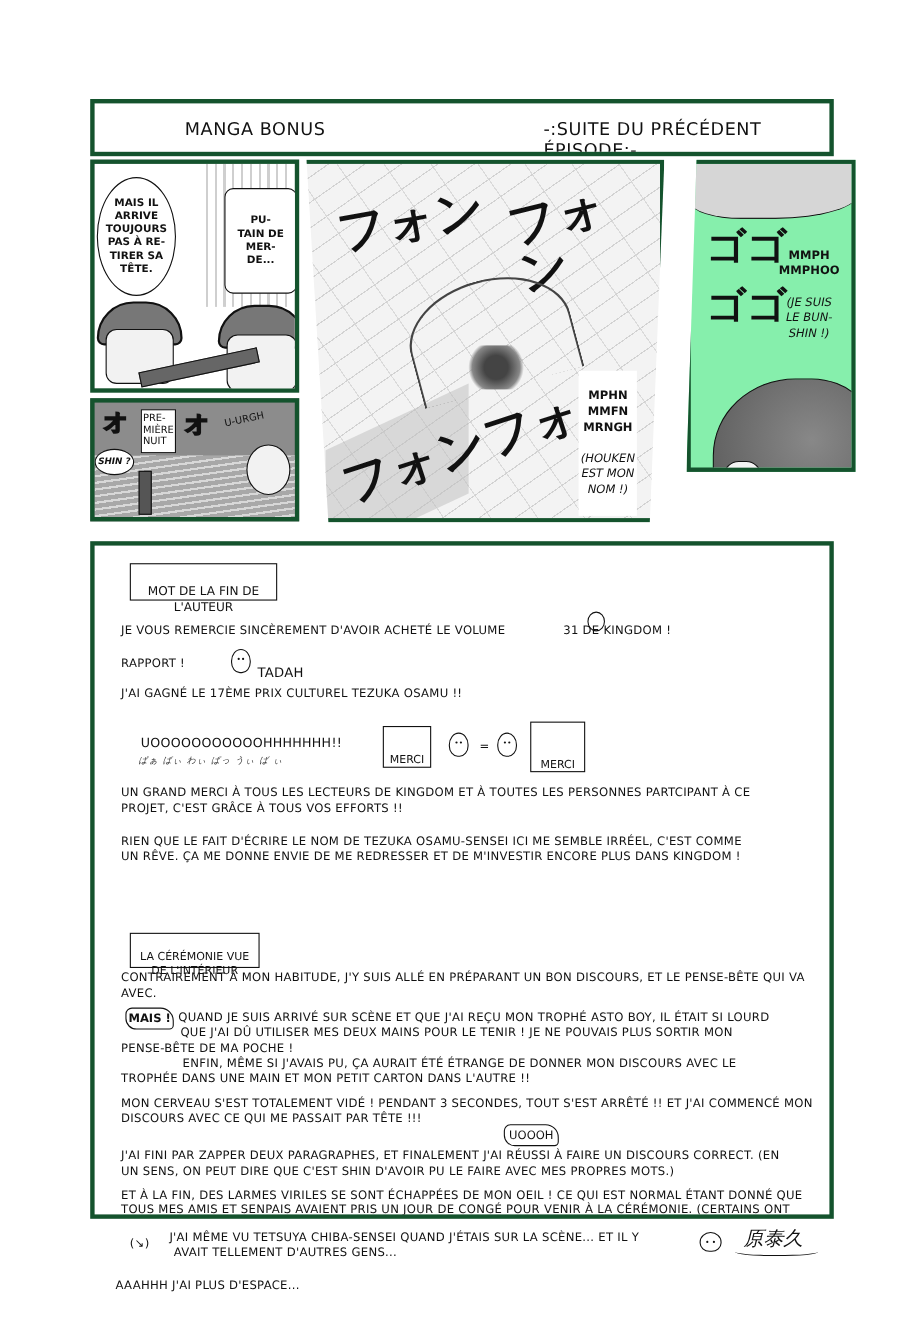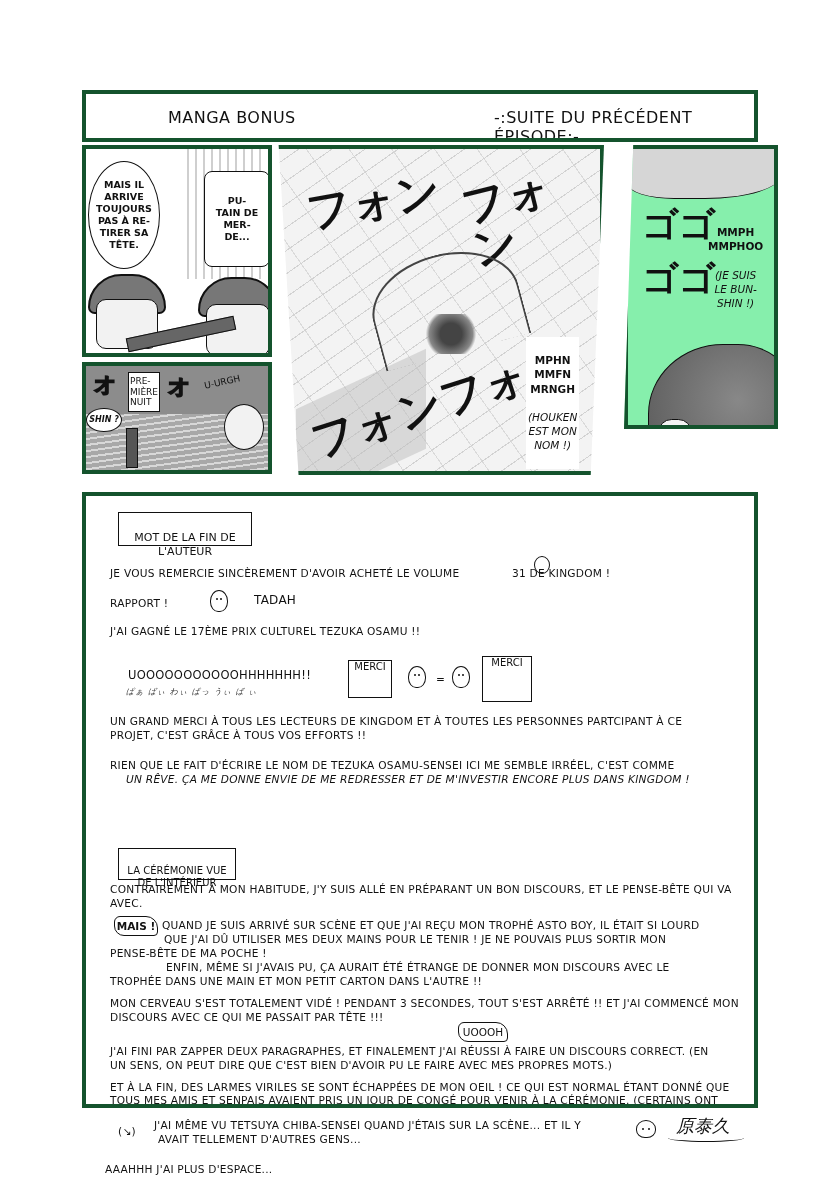--- a/index.html
+++ b/index.html
@@ -44,21 +44,21 @@
 
     .helmet { position: absolute; background: #777; border: 2px solid #111; border-radius: 40px 40px 8px 8px; }
     .face { position: absolute; background: #f2f2f2; border: 1.5px solid #111; border-radius: 10px; }
 
     
     #text-frame { left: 82px; top: 492px; width: 676px; height: 616px; }
     .t { position: absolute; font-size: 10.6px; letter-spacing: 0.25px; line-height: 14px; white-space: nowrap; }
     .section-box { position: absolute; border: 1.5px solid #111; background: #fff; text-align: center;
                    font-size: 11px; line-height: 14px; white-space: pre-line; padding-top: 4px; }
     .merci-box { position: absolute; border: 1.5px solid #111; background: #fff; font-size: 10px;
-                 display: flex; align-items: flex-start; justify-content: center; }
+                 display: flex; align-items: flex-end; justify-content: center; }
     .mini-face { position: absolute; width: 18px; height: 22px; border: 1.5px solid #111;
                  border-radius: 50% 50% 45% 45%; background: #fff; }
     .mini-face::before, .mini-face::after { content: ""; position: absolute; top: 7px; width: 2px; height: 2px;
                  background: #111; border-radius: 50%; }
     .mini-face::before { left: 5px; } .mini-face::after { right: 5px; }
     .burst { position: absolute; border: 1.5px solid #111; background: #fff; font-size: 10.5px; font-weight: bold;
              display: flex; align-items: center; justify-content: center; border-radius: 6px 12px 4px 10px; }
     .scribble { position: absolute; font-size: 8px; color: #333; letter-spacing: 1px; font-style: italic; }
     .kanji-sign { position: absolute; font-family: "DejaVu Serif", serif; font-style: italic; font-size: 18px; }
     .underline-sig { position: absolute; border-bottom: 1.5px solid #111; border-radius: 0 0 50% 50%; }
@@ -149,41 +149,41 @@
     <span>MOT DE LA FIN DE
 L'AUTEUR</span>
   </div>
 
   <span class="t" style="left:24px;top:70px;">JE VOUS REMERCIE SINCÈREMENT D'AVOIR ACHETÉ LE VOLUME</span>
   <span class="t" style="left:426px;top:70px;">31 DE KINGDOM !</span>
   <div style="position:absolute;left:448px;top:60px;width:16px;height:18px;border:1.5px solid #111;border-radius:50%;"></div>
 
   <span class="t" style="left:24px;top:100px;">RAPPORT !</span>
   <div class="mini-face" style="left:124px;top:94px;"></div>
-  <span class="t" style="left:148px;top:97px;font-size:12px;margin-left:20px;">TADAH</span>
+  <span class="t" style="left:148px;top:108px;font-size:12px;">TADAH</span>
 
   <span class="t" style="left:24px;top:128px;">J'AI GAGNÉ LE 17ÈME PRIX CULTUREL TEZUKA OSAMU !!</span>
 
   <span class="t" style="left:42px;top:172px;font-size:11.5px;">UOOOOOOOOOOOHHHHHHH!!</span>
   <span class="scribble" style="left:40px;top:190px;">ぱぁ ばぃ わぃ ぱっ うぃ ば ぃ</span>
   <div class="merci-box" style="left:262px;top:164px;width:44px;height:38px;">
     <span>MERCI</span>
   </div>
   <div class="mini-face" style="left:322px;top:170px;"></div>
   <span class="t" style="left:350px;top:176px;">=</span>
   <div class="mini-face" style="left:366px;top:170px;"></div>
   <div class="merci-box" style="left:396px;top:160px;width:50px;height:46px;">
     <span>MERCI</span>
   </div>
 
   <span class="t" style="left:24px;top:218px;">UN GRAND MERCI À TOUS LES LECTEURS DE KINGDOM ET À TOUTES LES PERSONNES PARTCIPANT À CE</span>
   <span class="t" style="left:24px;top:232px;">PROJET, C'EST GRÂCE À TOUS VOS EFFORTS !!</span>
 
   <span class="t" style="left:24px;top:262px;">RIEN QUE LE FAIT D'ÉCRIRE LE NOM DE TEZUKA OSAMU-SENSEI ICI ME SEMBLE IRRÉEL, C'EST COMME</span>
-  <span class="t" style="left:40px;top:276px;font-style:italic;">UN RÊVE. ÇA ME DONNE ENVIE DE ME REDRESSER ET DE M'INVESTIR ENCORE PLUS DANS KINGDOM !</span>
+  <span class="t" style="left:24px;top:276px;">UN RÊVE. ÇA ME DONNE ENVIE DE ME REDRESSER ET DE M'INVESTIR ENCORE PLUS DANS KINGDOM !</span>
 
   <div class="section-box" style="left:32px;top:352px;width:118px;height:32px;font-size:10px;line-height:12px;">
     <span>LA CÉRÉMONIE VUE
 DE L'INTÉRIEUR</span>
   </div>
 
   <span class="t" style="left:24px;top:386px;">CONTRAIREMENT À MON HABITUDE, J'Y SUIS ALLÉ EN PRÉPARANT UN BON DISCOURS, ET LE PENSE-BÊTE QUI VA</span>
   <span class="t" style="left:24px;top:400px;">AVEC.</span>
 
   <div class="burst" style="left:28px;top:420px;width:44px;height:20px;">
@@ -195,21 +195,21 @@
   <span class="t" style="left:80px;top:464px;">ENFIN, MÊME SI J'AVAIS PU, ÇA AURAIT ÉTÉ ÉTRANGE DE DONNER MON DISCOURS AVEC LE</span>
   <span class="t" style="left:24px;top:478px;">TROPHÉE DANS UNE MAIN ET MON PETIT CARTON DANS L'AUTRE !!</span>
 
   <span class="t" style="left:24px;top:500px;">MON CERVEAU S'EST TOTALEMENT VIDÉ ! PENDANT 3 SECONDES, TOUT S'EST ARRÊTÉ !! ET J'AI COMMENCÉ MON</span>
   <span class="t" style="left:24px;top:514px;">DISCOURS AVEC CE QUI ME PASSAIT PAR TÊTE !!!</span>
   <div class="burst" style="left:372px;top:526px;width:50px;height:20px;font-weight:normal;">
     <span>UOOOH</span>
   </div>
 
   <span class="t" style="left:24px;top:548px;">J'AI FINI PAR ZAPPER DEUX PARAGRAPHES, ET FINALEMENT J'AI RÉUSSI À FAIRE UN DISCOURS CORRECT. (EN</span>
-  <span class="t" style="left:24px;top:562px;">UN SENS, ON PEUT DIRE QUE C'EST BIEN D'AVOIR PU LE FAIRE AVEC MES PROPRES MOTS.)</span>
+  <span class="t" style="left:24px;top:562px;">UN SENS, ON PEUT DIRE QUE C'EST SHIN D'AVOIR PU LE FAIRE AVEC MES PROPRES MOTS.)</span>
 
   <span class="t" style="left:24px;top:584px;">ET À LA FIN, DES LARMES VIRILES SE SONT ÉCHAPPÉES DE MON OEIL ! CE QUI EST NORMAL ÉTANT DONNÉ QUE</span>
   <span class="t" style="left:24px;top:597px;">TOUS MES AMIS ET SENPAIS AVAIENT PRIS UN JOUR DE CONGÉ POUR VENIR À LA CÉRÉMONIE. (CERTAINS ONT</span>
   <span class="t" style="left:24px;top:609px;">MÊME PRIS L'AVION</span>
   <span class="t" style="left:396px;top:609px;">(↙)</span>
 </div>
 
 <span class="t" style="left:118px;top:1124px;">(↘)</span>
 <span class="t" style="left:154px;top:1118px;">J'AI MÊME VU TETSUYA CHIBA-SENSEI QUAND J'ÉTAIS SUR LA SCÈNE... ET IL Y</span>
 <span class="t" style="left:158px;top:1132px;">AVAIT TELLEMENT D'AUTRES GENS...</span>

